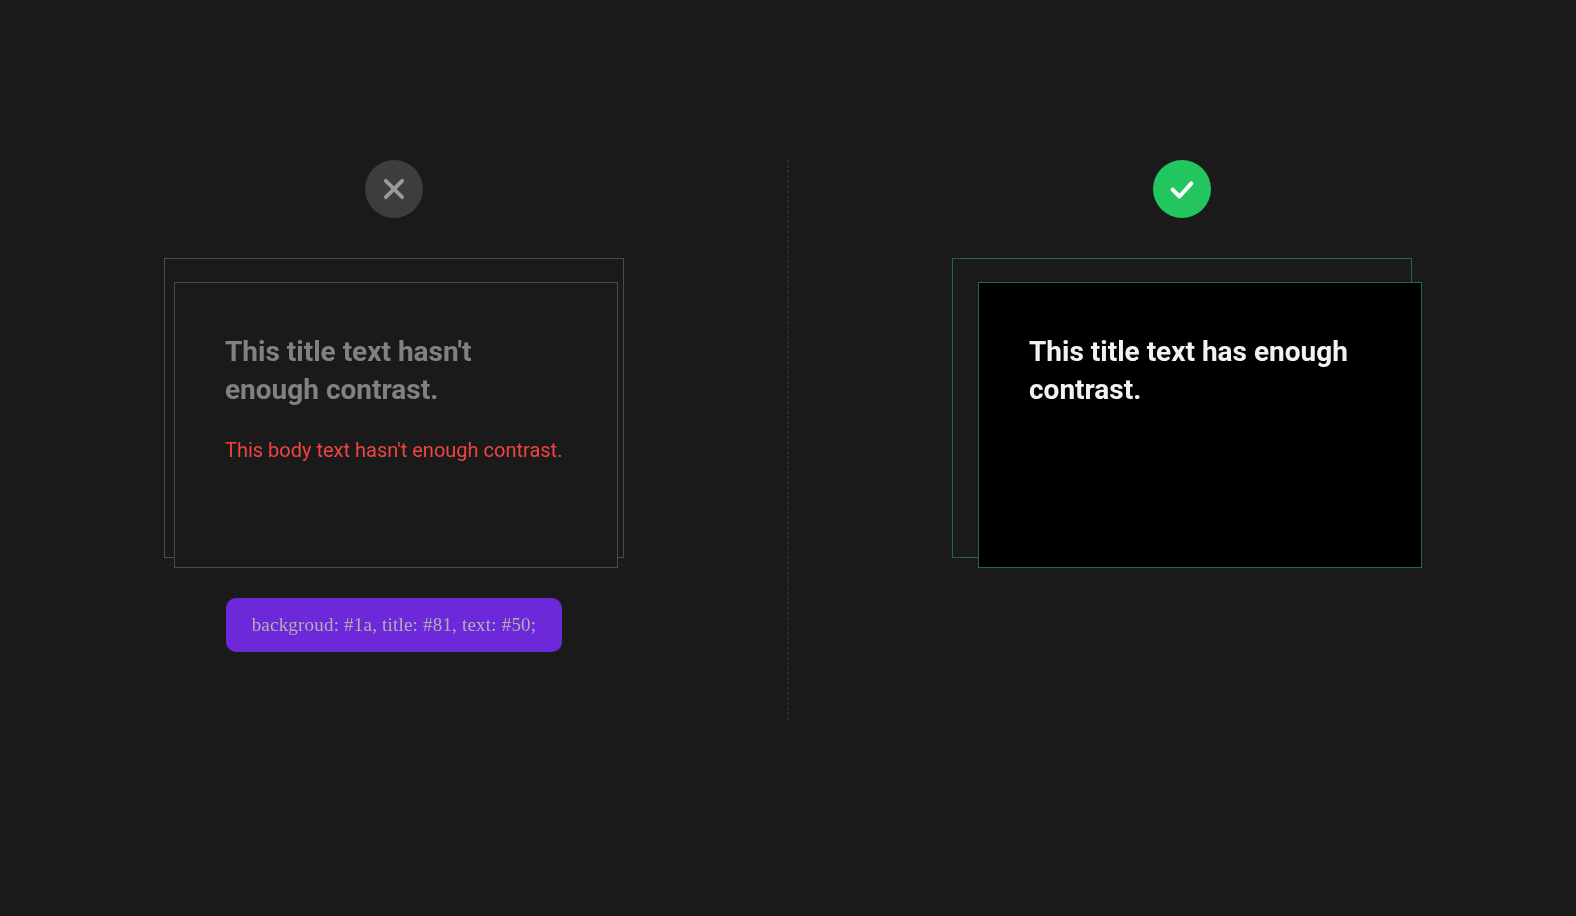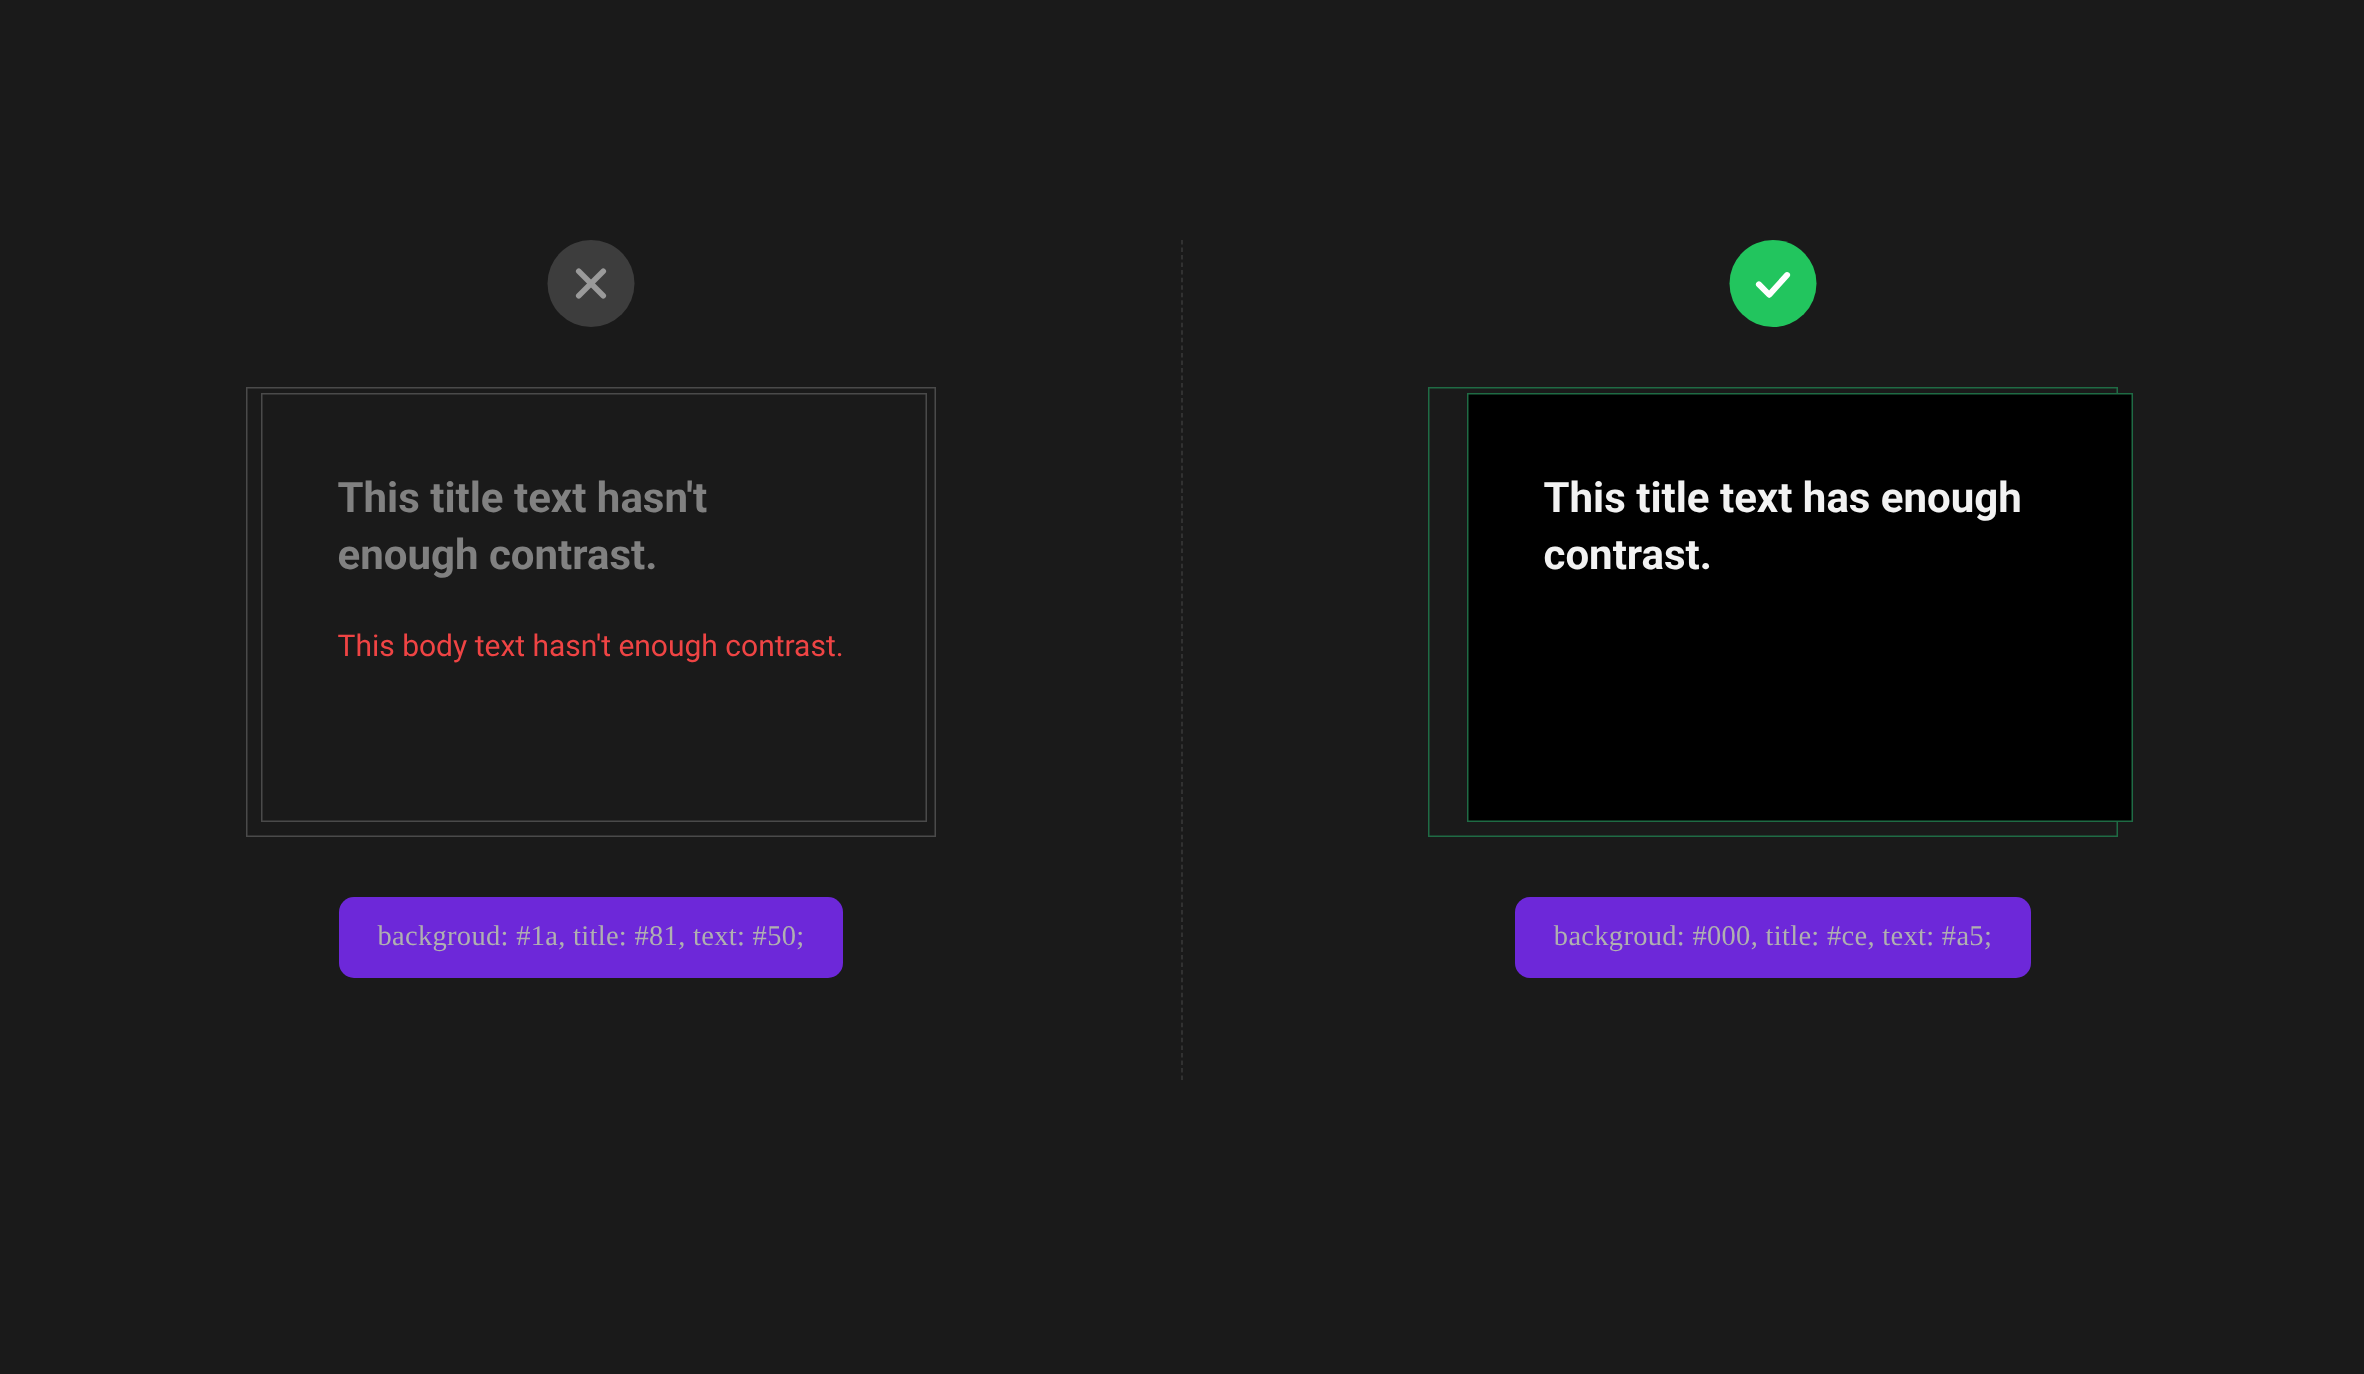--- a/index.html
+++ b/index.html
@@ -58,21 +58,21 @@
   .outline {
     position: absolute;
     inset: 0;
     pointer-events: none;
   }
   .outline.bad { border: 1px solid #4a4a4a; }
   .outline.good { border: 1px solid #1f6b44; }
   .card {
     position: absolute;
     left: 10px;
-    top: 4px;
+    top: 24px;
     width: 444px;
     height: 286px;
     padding: 50px 50px 0 50px;
   }
   .card.bad {
     background: #1a1a1a;
     border: 1px solid #4a4a4a;
   }
   .card.good {
     background: #000000;
@@ -141,15 +141,14 @@
       </span>
     </div>
 
     <div class="card-wrap">
       <div class="outline good"></div>
       <div class="card good">
         <div class="title">This title text has enough contrast.</div>
       </div>
     </div>
 
-    <div class="code-pill">backgroud: #000, title: #ce, text: #a5;</div>
   </div>
 </div>
 
 </body></html>

